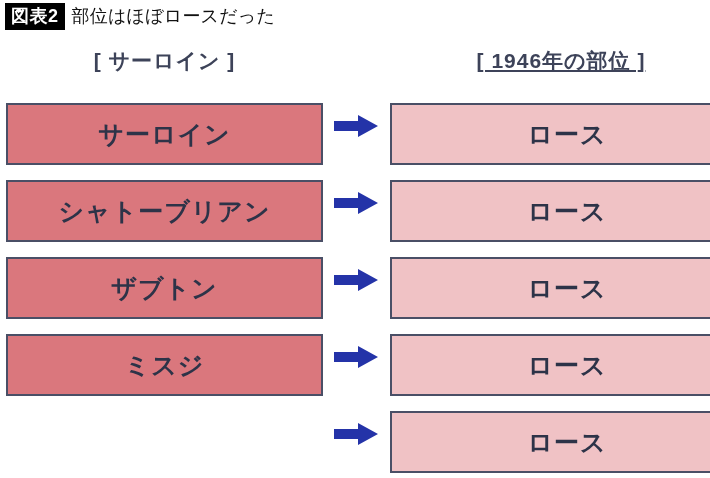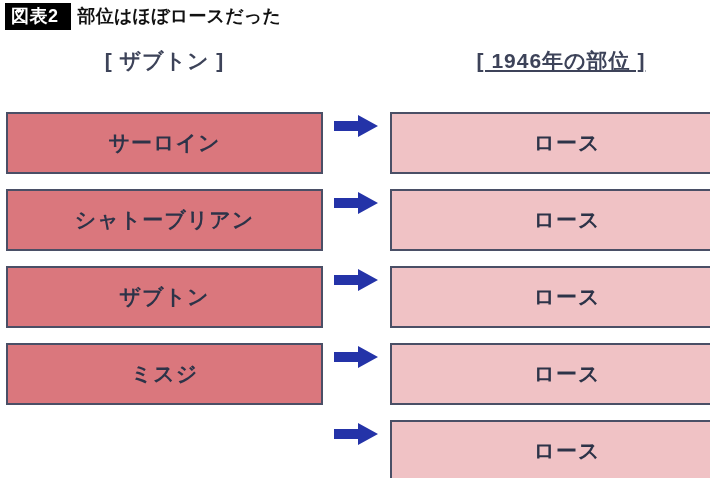--- a/index.html
+++ b/index.html
@@ -23,28 +23,28 @@
     height: 26px;
     display: flex;
     align-items: center;
   }
   #figure-badge {
     background: #000000;
     color: #ffffff;
     font-size: 18px;
     font-weight: bold;
     line-height: 1;
-    padding: 4px 12px 5px 6px;
+    padding: 4px 6px 5px 6px;
     letter-spacing: 0.5px;
     white-space: nowrap;
   }
   #title-text {
     color: #111111;
     font-size: 18px;
-    font-weight: bold;
+    font-weight: normal;
     margin-left: 7px;
     white-space: nowrap;
     letter-spacing: 0.2px;
   }
 
   
   .col-header {
     position: absolute;
     top: 47px;
     color: #3d4359;
@@ -66,29 +66,29 @@
   }
   .row {
     position: relative;
     height: 62px;
     margin-bottom: 15px;
   }
   .row:last-child { margin-bottom: 0; }
 
   .cell {
     position: absolute;
-    top: 17px;
+    top: 8px;
     height: 62px;
     box-sizing: border-box;
     border: 2px solid #4a4f66;
     display: flex;
     align-items: center;
     justify-content: center;
     color: #2d3348;
-    font-size: 21px;
+    font-size: 25px;
     font-weight: bold;
     letter-spacing: 1px;
     white-space: nowrap;
   }
   .cell-left {
     left: 6px;
     width: 317px;
     background: #da777d;
   }
   .cell-right {
@@ -108,21 +108,21 @@
   .arrow svg { display: block; }
 </style>
 </head>
 <body>
 
 <div id="title-row">
   <span id="figure-badge">図表2</span>
   <span id="title-text">部位はほぼロースだった</span>
 </div>
 
-<div class="col-header" id="header-left">[ ザブトン ]</div>
+<div class="col-header" id="header-left">[ サーロイン ]</div>
 
 <div class="col-header" id="header-right">[ 1946年の部位 ]</div>
 
 <div id="rows">
 
   <div class="row">
     <div class="cell cell-left">サーロイン</div>
     <div class="arrow">
       <svg width="44" height="22" viewBox="0 0 44 22" xmlns="http://www.w3.org/2000/svg">
         <polygon points="0,6 24,6 24,0 44,11 24,22 24,16 0,16" fill="#2433a8"></polygon>

